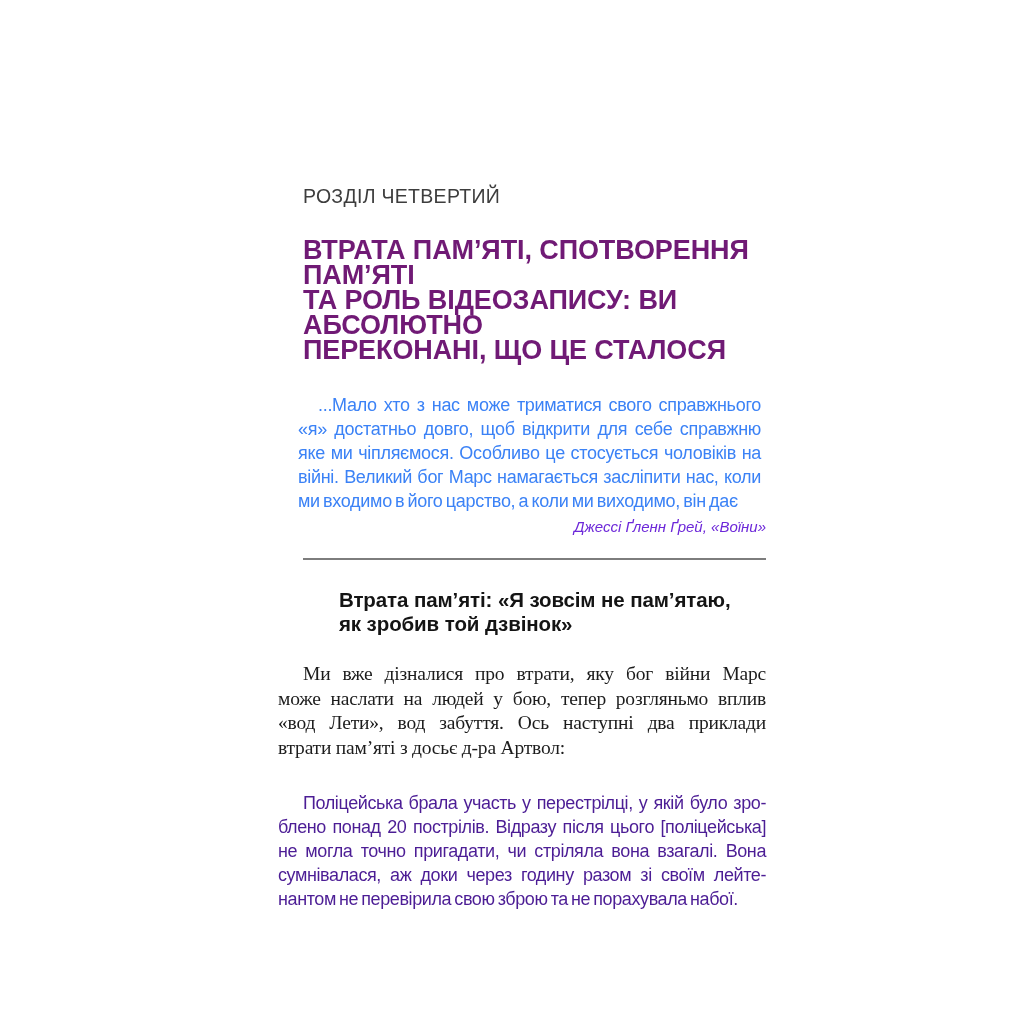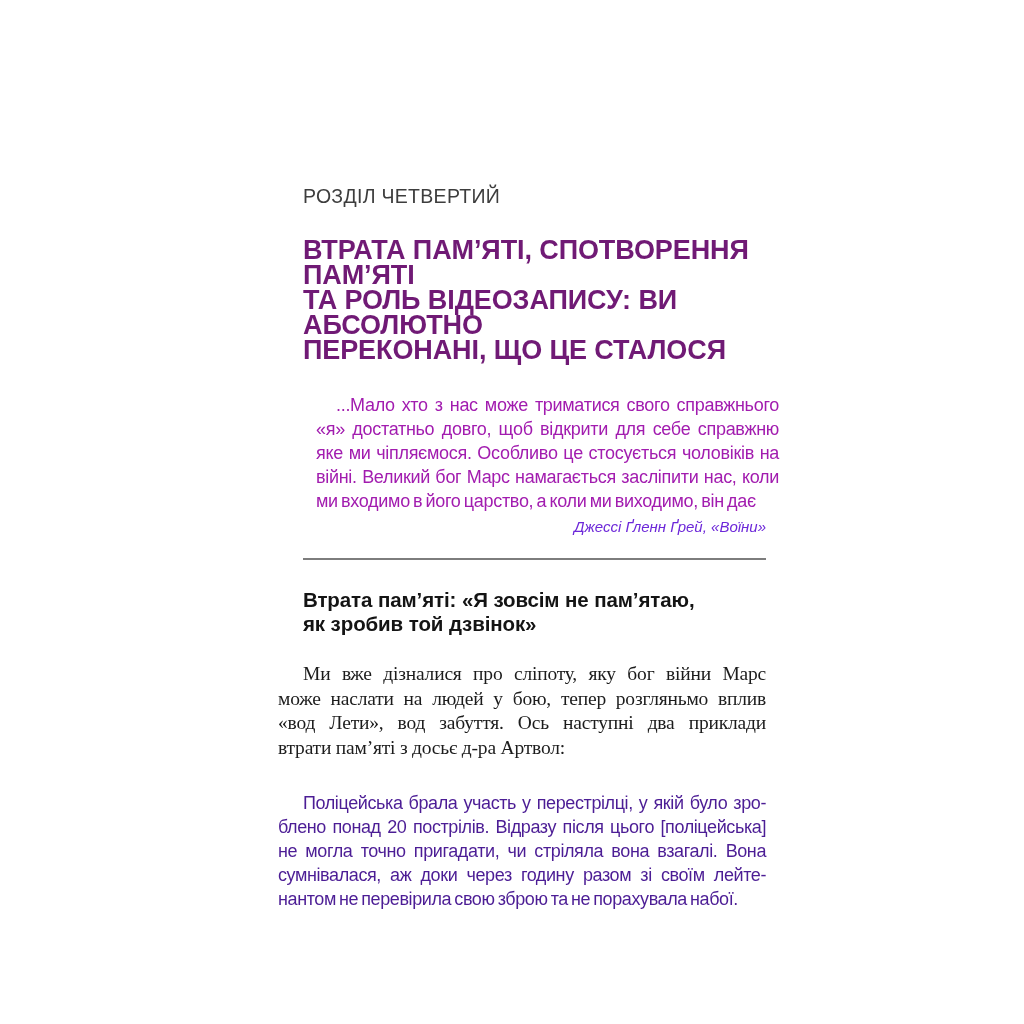--- a/index.html
+++ b/index.html
@@ -38,27 +38,27 @@
     font-size: 27px;
     line-height: 25px;
     font-weight: 700;
     color: #701a75;
     letter-spacing: -0.1px;
   }
   .chapter-title .tline { display: block; }
 
   
   .epigraph {
-    margin: 30px 0 0 38px;
+    margin: 30px 0 0 20px;
     width: 463px;
     font-size: 18px;
     line-height: 24px;
     letter-spacing: -0.3px;
     word-spacing: -1.5px;
-    color: #a21caf;
+    color: #3b82f6;
   }
   .jline {
     display: block;
     text-align: justify;
     text-align-last: justify;
   }
   .jline:last-child { text-align-last: left; }
   .epigraph .jline:first-child { text-indent: 20px; }
 
   .attribution {
@@ -80,21 +80,21 @@
   }
 
   .section-heading {
     margin: 28px 0 0 25px;
     font-size: 20.5px;
     line-height: 24px;
     font-weight: 700;
     color: #141414;
     letter-spacing: -0.1px;
   }
-  .section-heading .tline { display: block; }
+  .section-heading .tline { display: block; margin-left: 36px; }
 
   
   .lead {
     margin-top: 26px;
     width: 488px;
     font-family: "Liberation Serif", "DejaVu Serif", serif;
     font-size: 19.5px;
     line-height: 24.5px;
     letter-spacing: -0.2px;
     color: #1c1c1c;
@@ -138,21 +138,21 @@
     <div class="attribution">Джессі Ґленн Ґрей, «Воїни»</div>
 
     <hr class="divider">
 
     <h2 class="section-heading">
       <span class="tline">Втрата пам’яті: «Я зовсім не пам’ятаю,</span>
       <span class="tline">як зробив той дзвінок»</span>
     </h2>
 
     <p class="lead">
-      <span class="jline">Ми вже дізналися про сліпоту, яку бог війни Марс</span>
+      <span class="jline">Ми вже дізналися про втрати, яку бог війни Марс</span>
       <span class="jline">може наслати на людей у бою, тепер розгляньмо вплив</span>
       <span class="jline">«вод Лети», вод забуття. Ось наступні два приклади</span>
       <span class="jline">втрати пам’яті з досьє д-ра Артвол:</span>
     </p>
 
     <p class="case-quote">
       <span class="jline">Поліцейська брала участь у перестрілці, у якій було зро-</span>
       <span class="jline">блено понад 20 пострілів. Відразу після цього [поліцейська]</span>
       <span class="jline">не могла точно пригадати, чи стріляла вона взагалі. Вона</span>
       <span class="jline">сумнівалася, аж доки через годину разом зі своїм лейте-</span>

